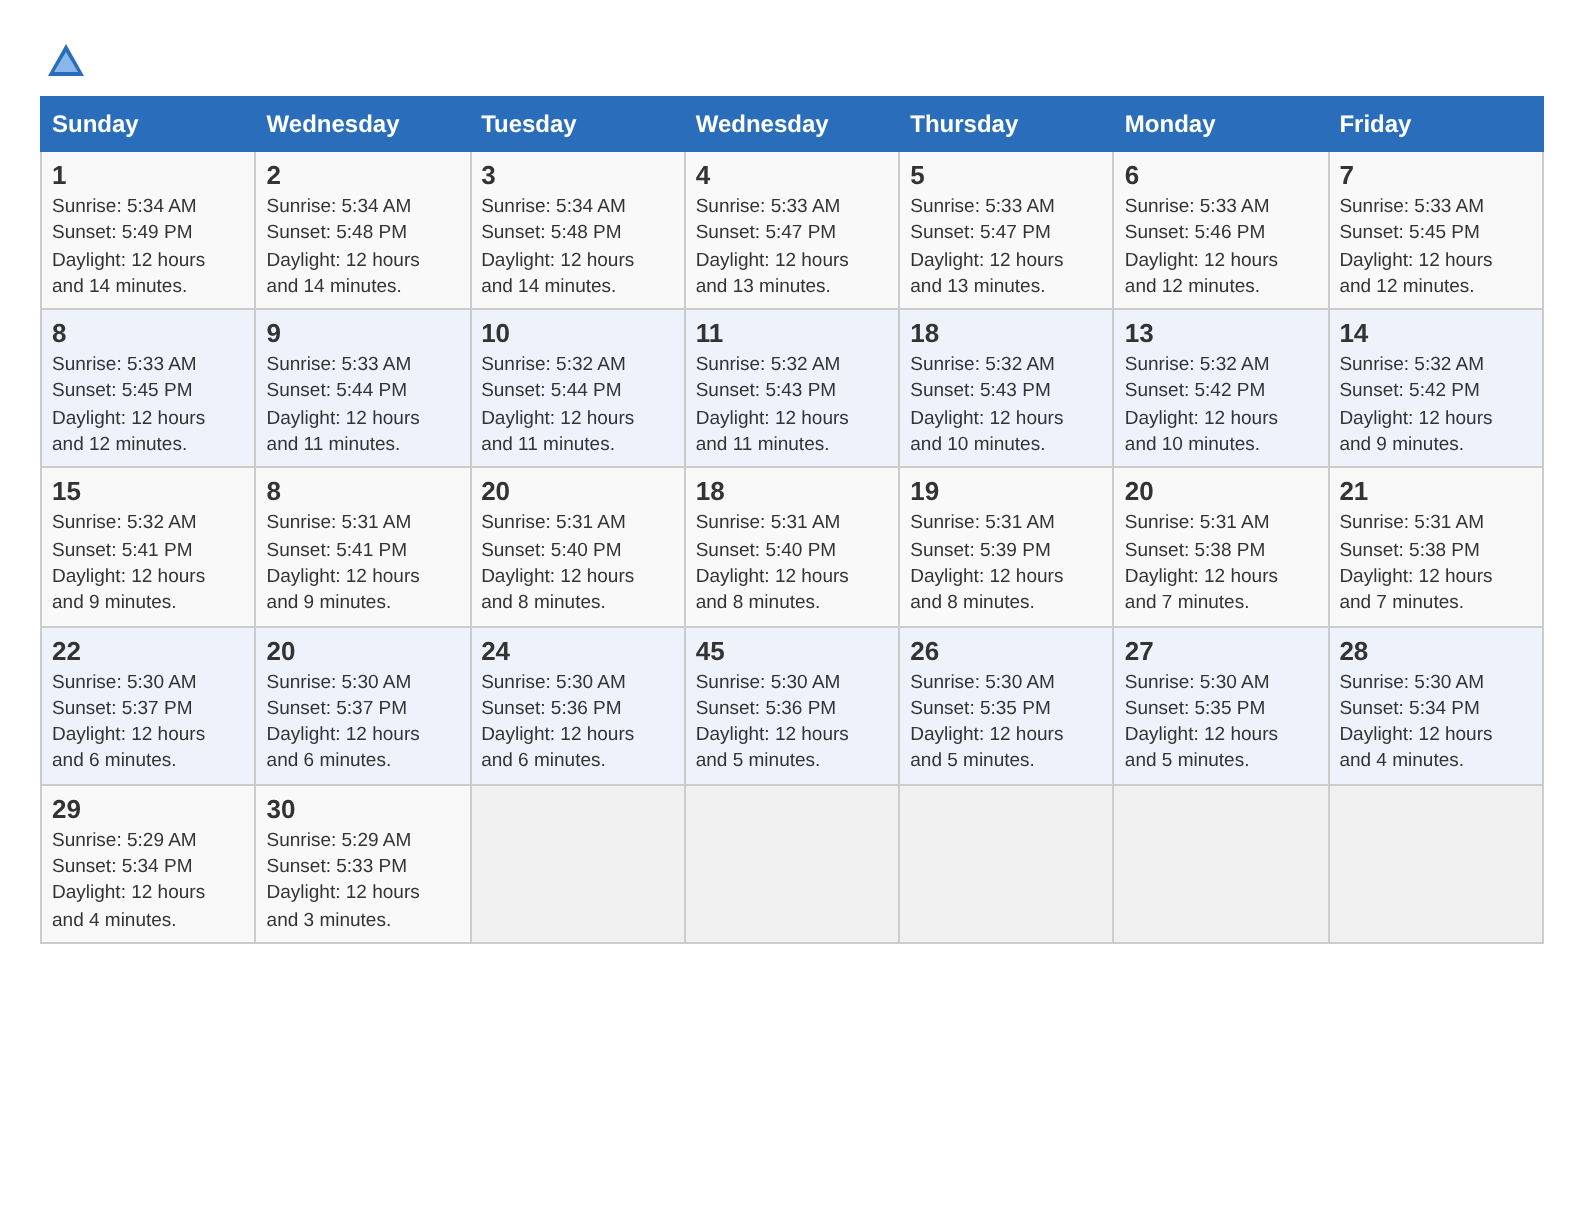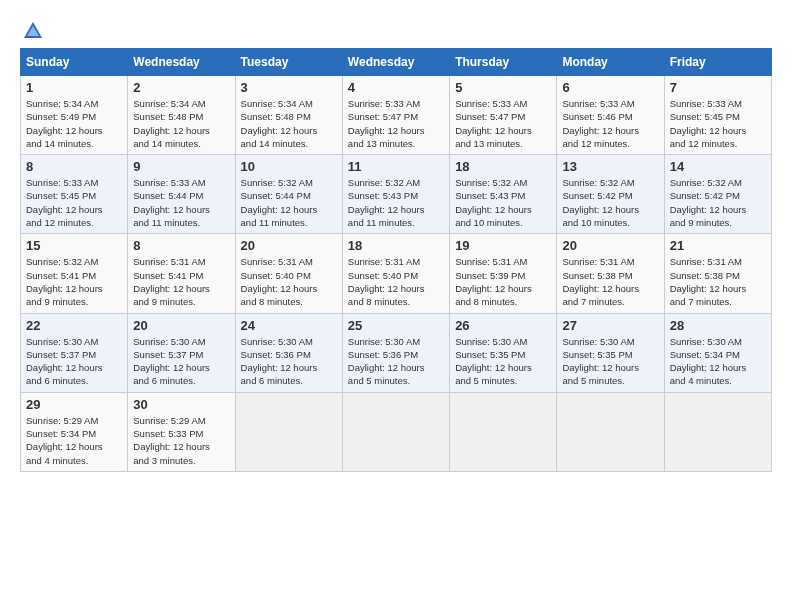--- a/index.html
+++ b/index.html
@@ -206,21 +206,21 @@
         </td>
         <td>
           <span class="day-num">20</span>
           <div class="day-info">Sunrise: 5:30 AM<br>Sunset: 5:37 PM<br>Daylight: 12 hours<br>and 6 minutes.</div>
         </td>
         <td>
           <span class="day-num">24</span>
           <div class="day-info">Sunrise: 5:30 AM<br>Sunset: 5:36 PM<br>Daylight: 12 hours<br>and 6 minutes.</div>
         </td>
         <td>
-          <span class="day-num">25</span>
+          <span class="day-num">45</span>
           <div class="day-info">Sunrise: 5:30 AM<br>Sunset: 5:36 PM<br>Daylight: 12 hours<br>and 5 minutes.</div>
         </td>
         <td>
           <span class="day-num">26</span>
           <div class="day-info">Sunrise: 5:30 AM<br>Sunset: 5:35 PM<br>Daylight: 12 hours<br>and 5 minutes.</div>
         </td>
         <td>
           <span class="day-num">27</span>
           <div class="day-info">Sunrise: 5:30 AM<br>Sunset: 5:35 PM<br>Daylight: 12 hours<br>and 5 minutes.</div>
         </td>

